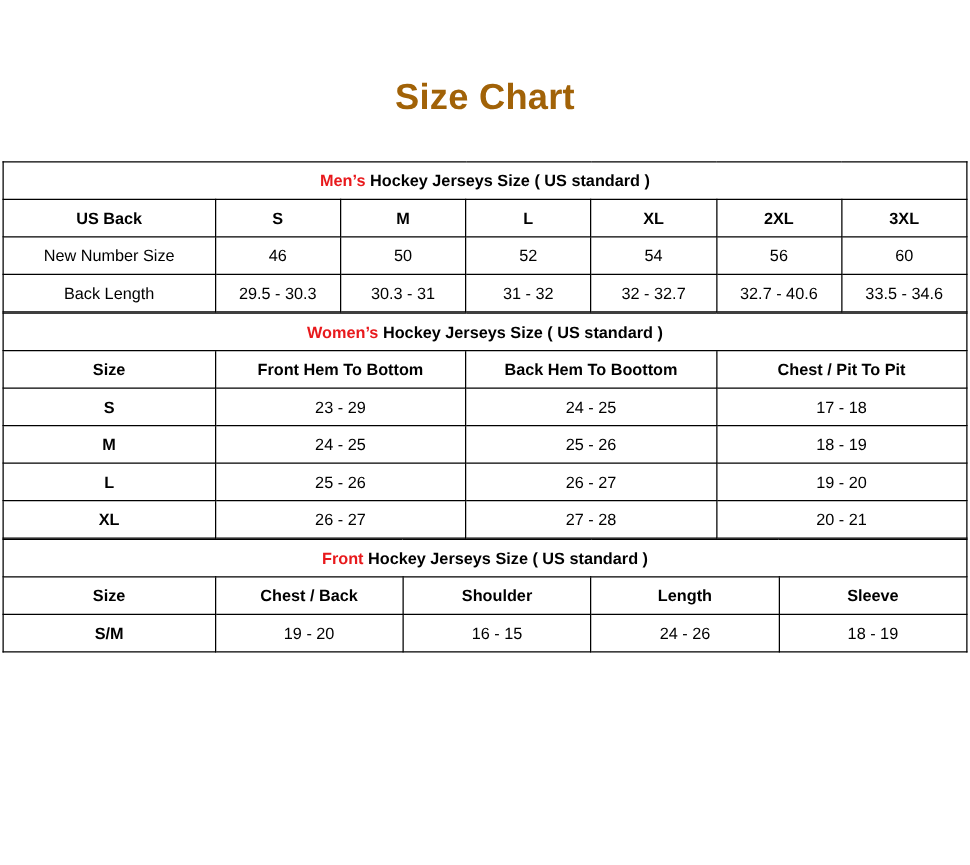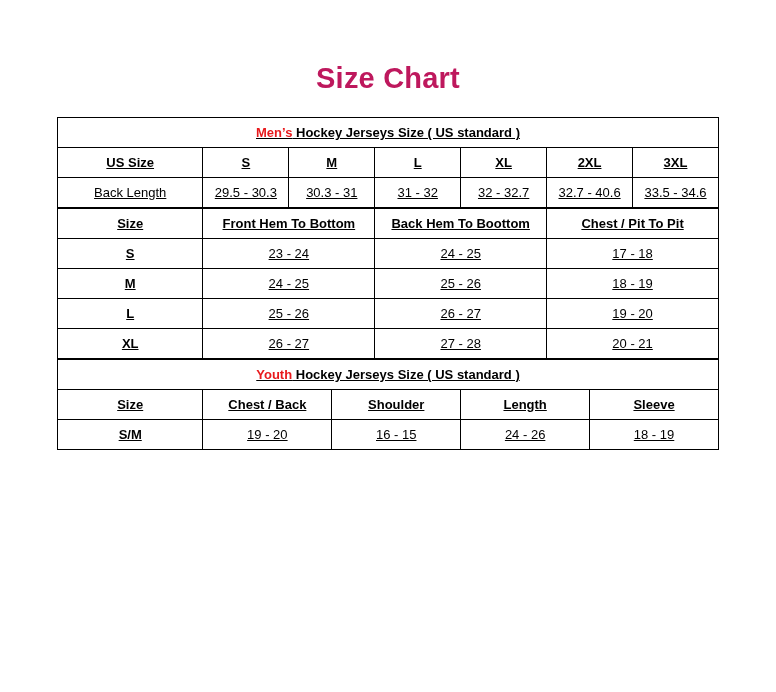--- a/index.html
+++ b/index.html
@@ -14,31 +14,30 @@
     color: #000000;
   }
   .page {
     width: 776px;
     height: 692px;
     position: relative;
     box-sizing: border-box;
   }
   .title {
     text-align: center;
-    color: #be185d;
+    color: #a16207;
     font-size: 29px;
     font-weight: bold;
     padding-top: 62px;
     padding-bottom: 22px;
     letter-spacing: 0.2px;
   }
   .chart-wrap {
-    width: 662px;
-    margin: 0 auto;
-    text-decoration: underline;
+    width: 772px;
+    margin: 12px auto;
   }
   table.size-table {
     border-collapse: collapse;
     width: 100%;
     table-layout: fixed;
   }
   table.size-table td {
     border: 1px solid #000000;
     text-align: center;
     vertical-align: middle;
@@ -86,27 +85,36 @@
           <col style="width:13%">
         <col style="width:13%">
           <col style="width:13%">
           <col style="width:13%">
       </colgroup>
       <tbody>
         <tr>
           <td class="section-banner" colspan="7"><span class="banner-red">Men’s</span><span class="banner-black"> Hockey Jerseys Size ( US standard )</span></td>
         </tr>
         <tr>
-          <td class="col-head">US Size</td>
+          <td class="col-head">US Back</td>
           <td class="col-head">S</td>
           <td class="col-head">M</td>
           <td class="col-head">L</td>
           <td class="col-head">XL</td>
           <td class="col-head">2XL</td>
           <td class="col-head">3XL</td>
+        </tr>
+        <tr>
+          <td class="row-head">New Number Size</td>
+          <td>46</td>
+          <td>50</td>
+          <td>52</td>
+          <td>54</td>
+          <td>56</td>
+          <td>60</td>
         </tr>
         <tr>
           <td class="row-head">Back Length</td>
           <td>29.5 - 30.3</td>
           <td>30.3 - 31</td>
           <td>31 - 32</td>
           <td>32 - 32.7</td>
           <td>32.7 - 40.6</td>
           <td>33.5 - 34.6</td>
         </tr>
@@ -115,28 +123,31 @@
 
     <table class="size-table">
       <colgroup>
         <col style="width:22%">
           <col style="width:26%">
           <col style="width:26%">
           <col style="width:26%">
       </colgroup>
       <tbody>
         <tr>
+          <td class="section-banner" colspan="4"><span class="banner-red">Women’s</span><span class="banner-black"> Hockey Jerseys Size ( US standard )</span></td>
+        </tr>
+        <tr>
           <td class="col-head">Size</td>
           <td class="col-head">Front Hem To Bottom</td>
           <td class="col-head">Back Hem To Boottom</td>
           <td class="col-head">Chest / Pit To Pit</td>
         </tr>
         <tr>
           <td class="row-head-bold">S</td>
-          <td>23 - 24</td>
+          <td>23 - 29</td>
           <td>24 - 25</td>
           <td>17 - 18</td>
         </tr>
         <tr>
           <td class="row-head-bold">M</td>
           <td>24 - 25</td>
           <td>25 - 26</td>
           <td>18 - 19</td>
         </tr>
         <tr>
@@ -157,21 +168,21 @@
     <table class="size-table">
       <colgroup>
         <col style="width:22%">
           <col style="width:19.5%">
           <col style="width:19.5%">
           <col style="width:19.5%">
           <col style="width:19.5%">
       </colgroup>
       <tbody>
         <tr>
-          <td class="section-banner" colspan="5"><span class="banner-red">Youth</span><span class="banner-black"> Hockey Jerseys Size ( US standard )</span></td>
+          <td class="section-banner" colspan="5"><span class="banner-red">Front</span><span class="banner-black"> Hockey Jerseys Size ( US standard )</span></td>
         </tr>
         <tr>
           <td class="col-head">Size</td>
           <td class="col-head">Chest / Back</td>
           <td class="col-head">Shoulder</td>
           <td class="col-head">Length</td>
           <td class="col-head">Sleeve</td>
         </tr>
         <tr>
           <td class="row-head-bold">S/M</td>

